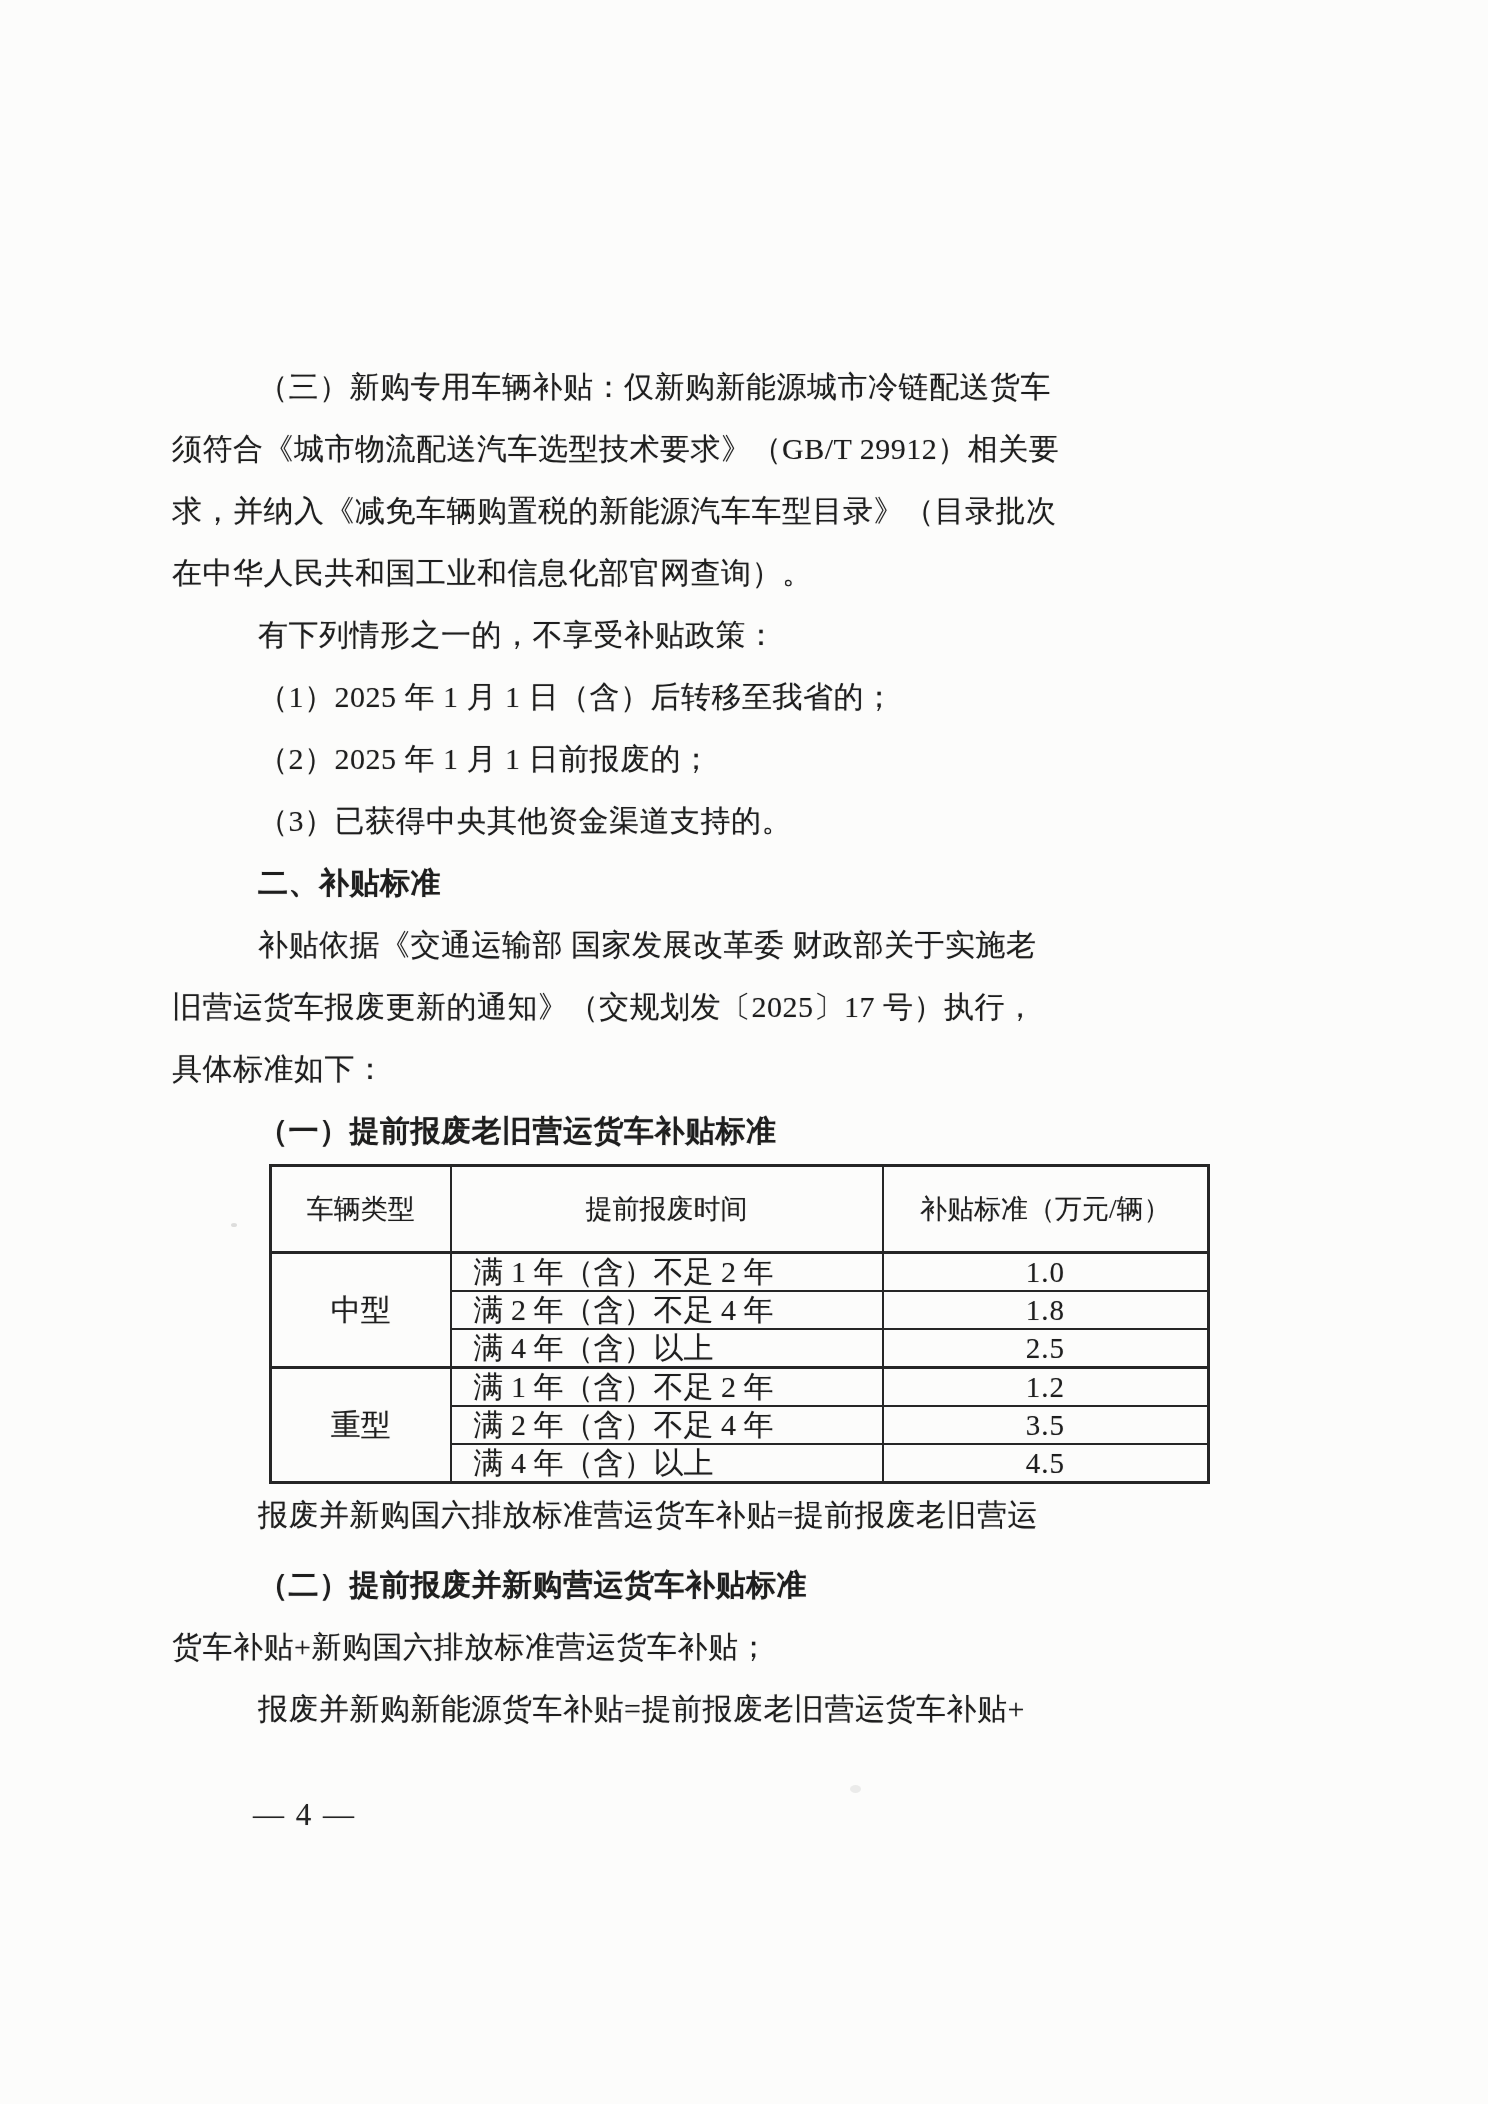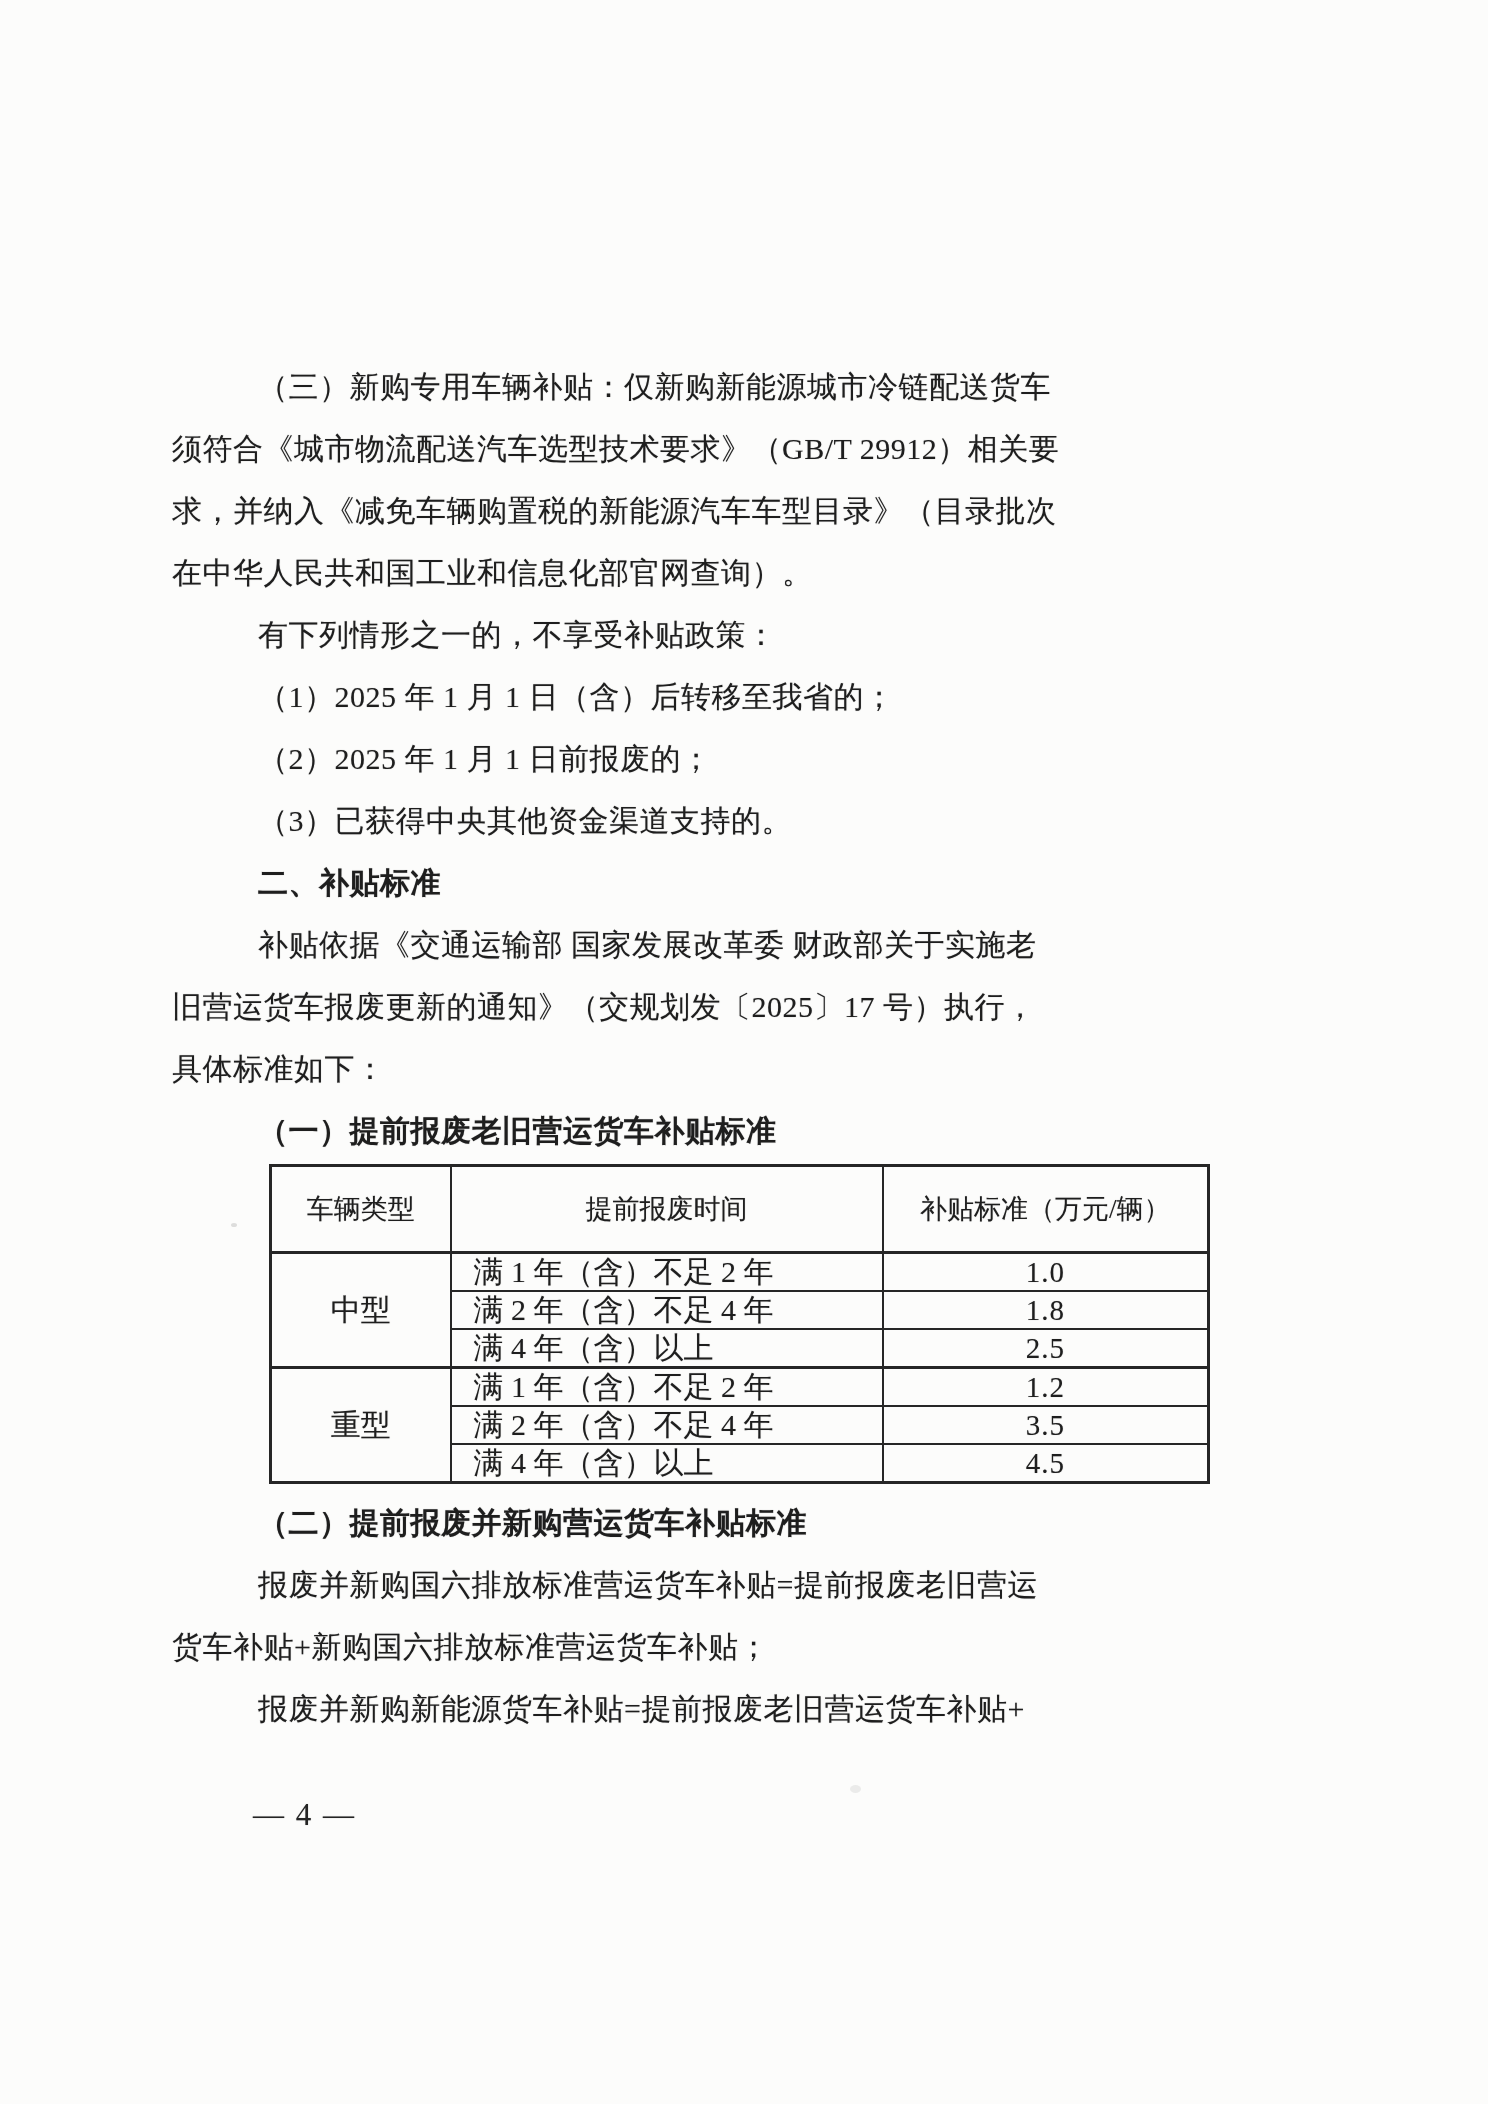--- a/index.html
+++ b/index.html
@@ -141,22 +141,22 @@
           <td class="time">满 2 年（含）不足 4 年</td>
           <td class="val">3.5</td>
         </tr>
         <tr>
           <td class="time">满 4 年（含）以上</td>
           <td class="val">4.5</td>
         </tr>
       </tbody>
     </table>
 
+    <div class="line indent">报废并新购国六排放标准营运货车补贴=提前报废老旧营运</div>
     <div class="line indent heading-semi after-table">（二）提前报废并新购营运货车补贴标准</div>
-    <div class="line indent">报废并新购国六排放标准营运货车补贴=提前报废老旧营运</div>
     <div class="line">货车补贴+新购国六排放标准营运货车补贴；</div>
     <div class="line indent">报废并新购新能源货车补贴=提前报废老旧营运货车补贴+</div>
 
   </div>
 
   <div class="page-number">— 4 —</div>
 
   <div class="speck speck-a"></div>
   <div class="speck speck-b"></div>
 

